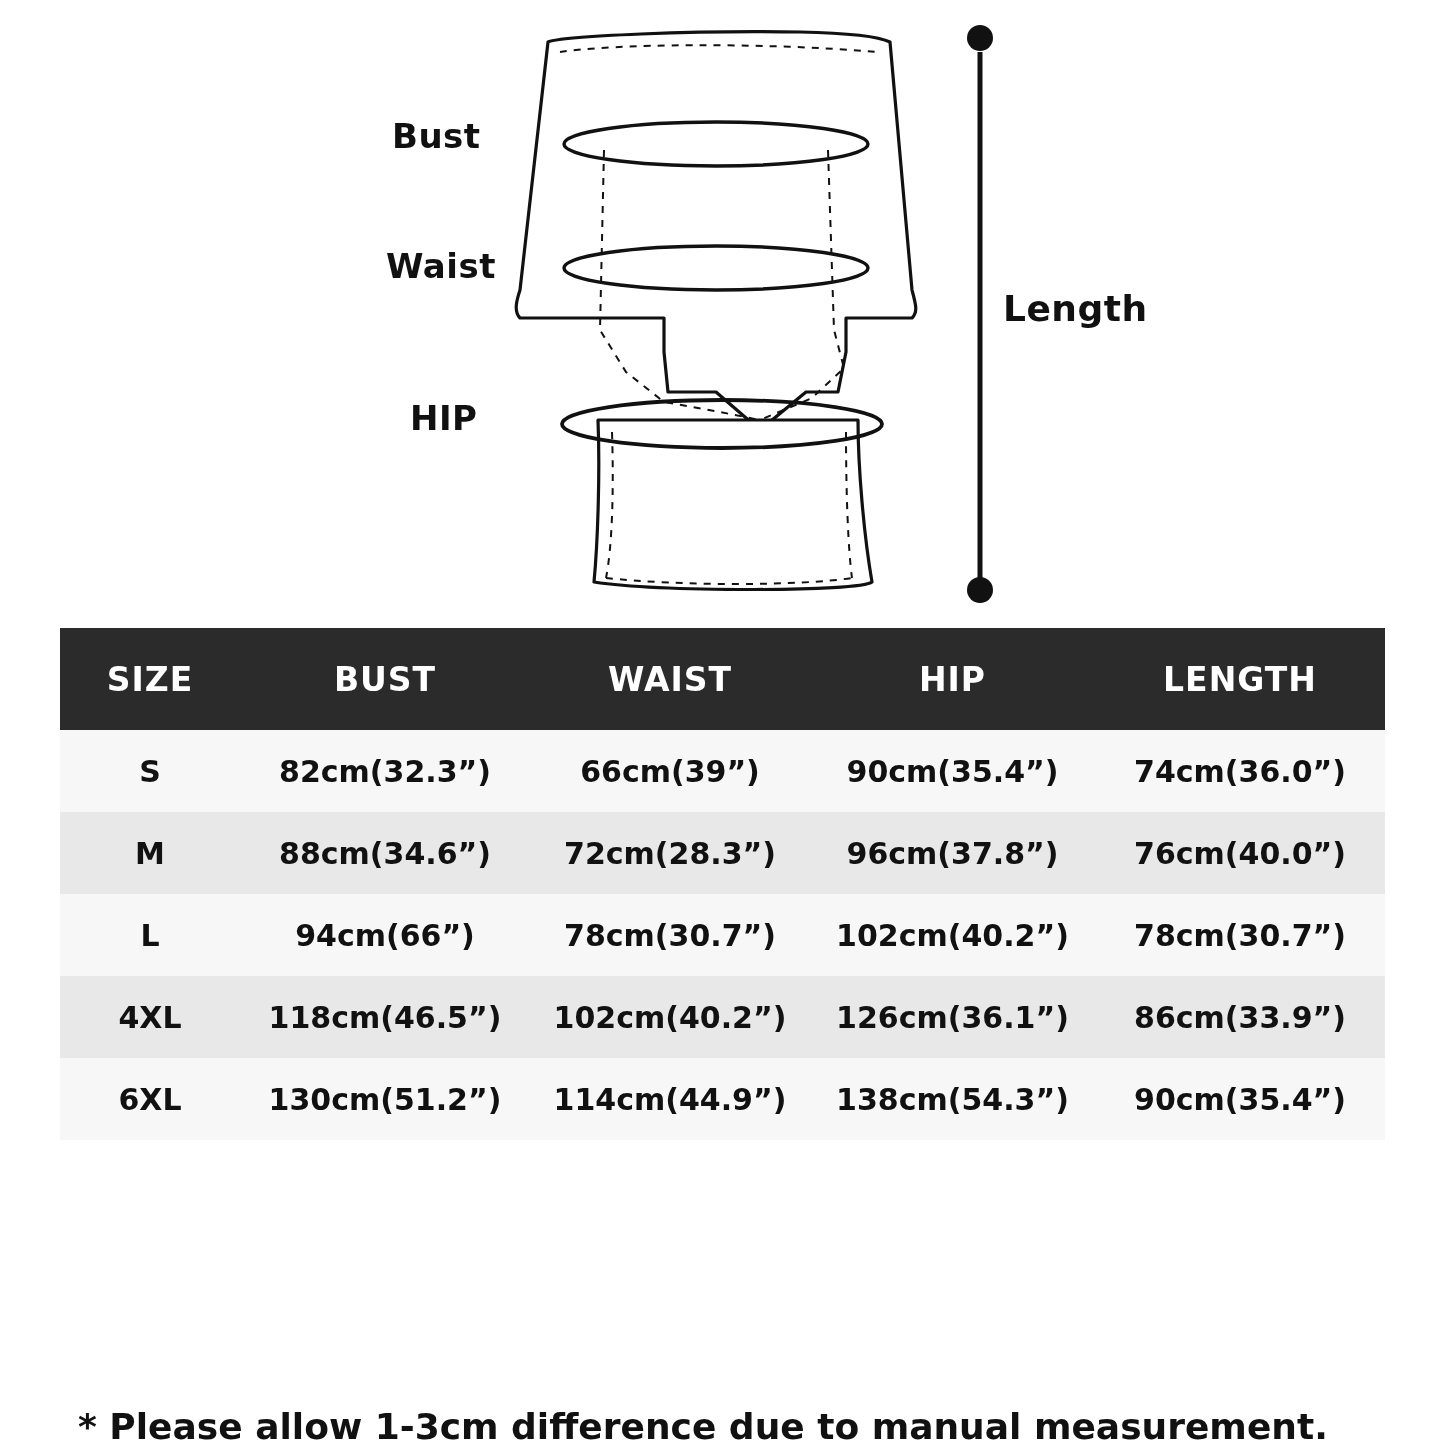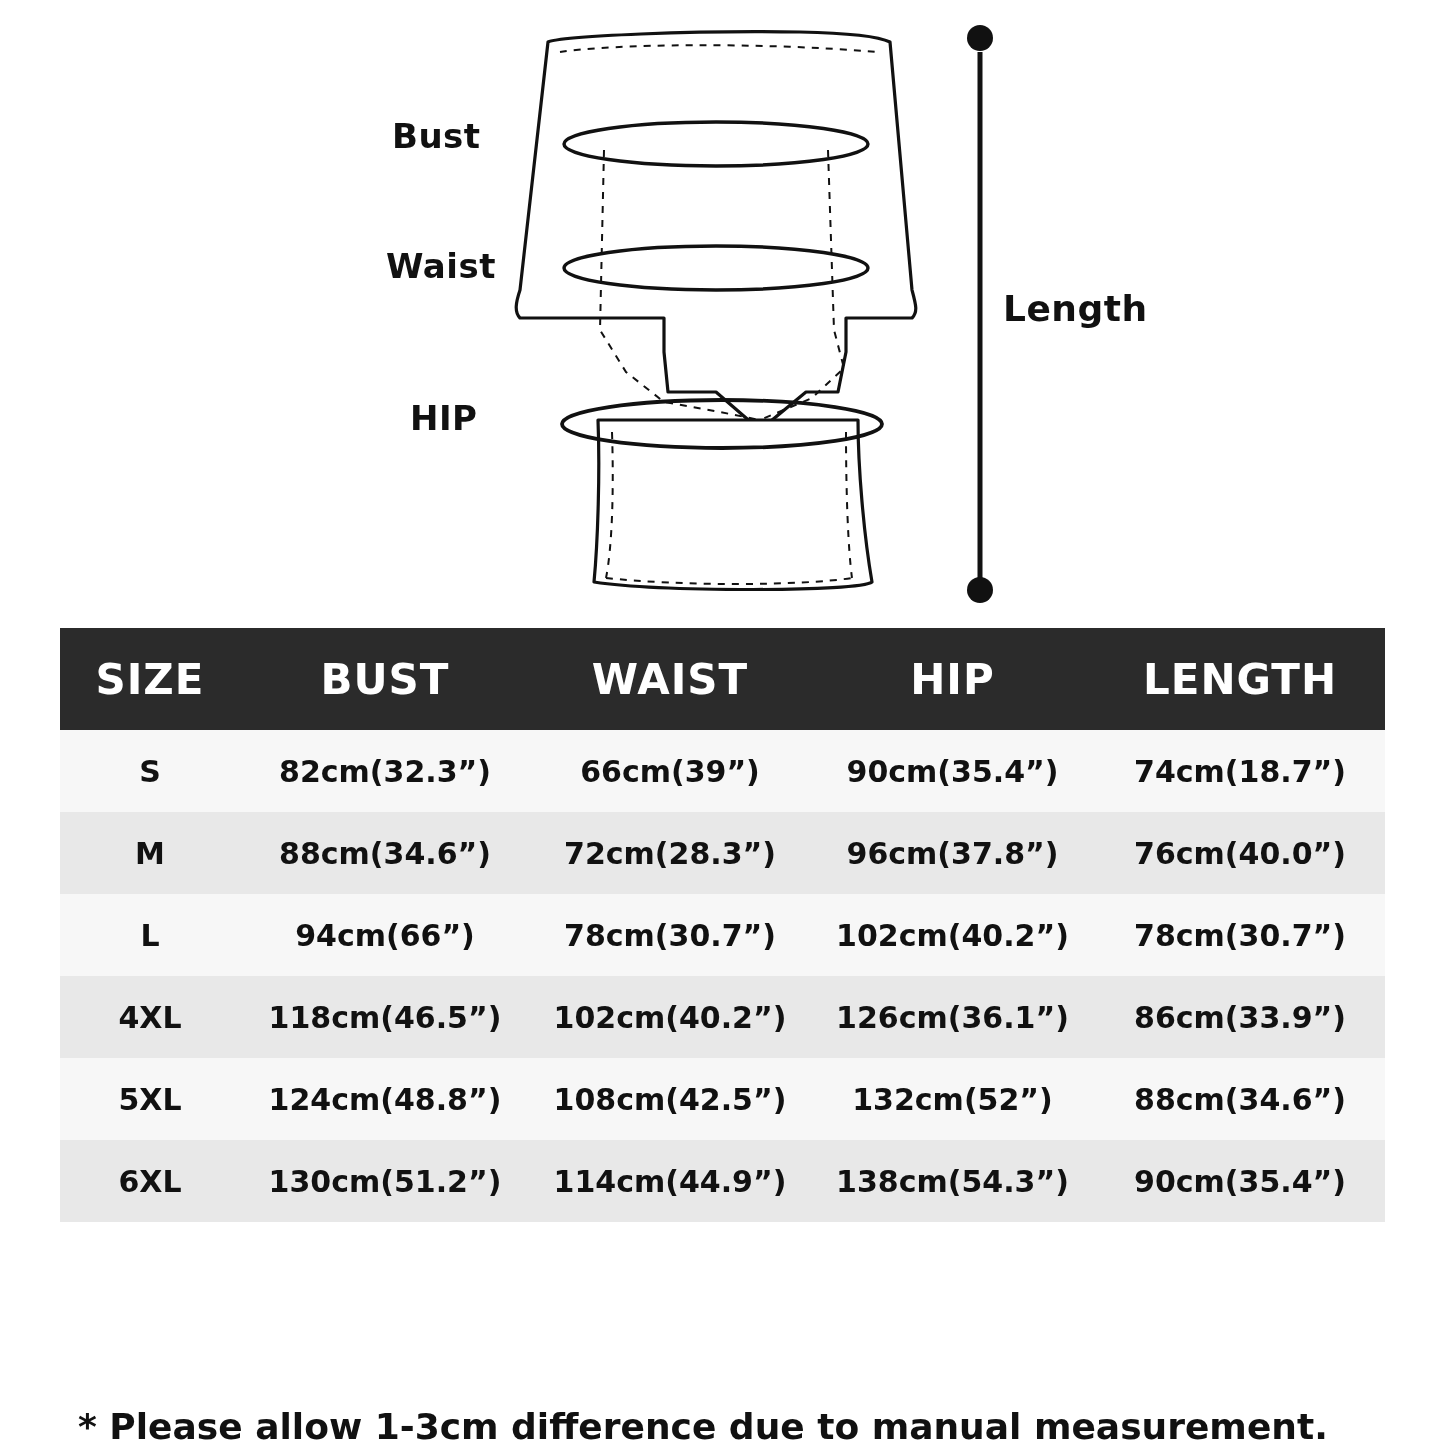--- a/index.html
+++ b/index.html
@@ -48,21 +48,21 @@
     position: absolute;
     left: 60px;
     top: 628px;
     width: 1325px;
     border-collapse: collapse;
     table-layout: fixed;
   }
   #size-table th {
     background: #2b2b2b;
     color: #ffffff;
-    font-size: 42px;
+    font-size: 33px;
     font-weight: bold;
     letter-spacing: 1px;
     padding: 20px 0 20px 0;
     text-align: center;
     height: 62px;
   }
   #size-table td {
     font-size: 30px;
     font-weight: bold;
     text-align: center;
@@ -148,21 +148,21 @@
       <th>HIP</th>
       <th>LENGTH</th>
     </tr>
   </thead>
   <tbody>
     <tr>
       <td>S</td>
       <td>82cm(32.3”)</td>
       <td>66cm(39”)</td>
       <td>90cm(35.4”)</td>
-      <td>74cm(18.7”)</td>
+      <td>74cm(36.0”)</td>
     </tr>
     <tr>
       <td>M</td>
       <td>88cm(34.6”)</td>
       <td>72cm(28.3”)</td>
       <td>96cm(37.8”)</td>
       <td>76cm(40.0”)</td>
     </tr>
     <tr>
       <td>L</td>
@@ -172,27 +172,20 @@
       <td>78cm(30.7”)</td>
     </tr>
     <tr>
       <td>4XL</td>
       <td>118cm(46.5”)</td>
       <td>102cm(40.2”)</td>
       <td>126cm(36.1”)</td>
       <td>86cm(33.9”)</td>
     </tr>
     <tr>
-      <td>5XL</td>
-      <td>124cm(48.8”)</td>
-      <td>108cm(42.5”)</td>
-      <td>132cm(52”)</td>
-      <td>88cm(34.6”)</td>
-    </tr>
-    <tr>
       <td>6XL</td>
       <td>130cm(51.2”)</td>
       <td>114cm(44.9”)</td>
       <td>138cm(54.3”)</td>
       <td>90cm(35.4”)</td>
     </tr>
   </tbody>
 </table>
 
 <div id="footnote">* Please allow 1-3cm difference due to manual measurement.</div>

